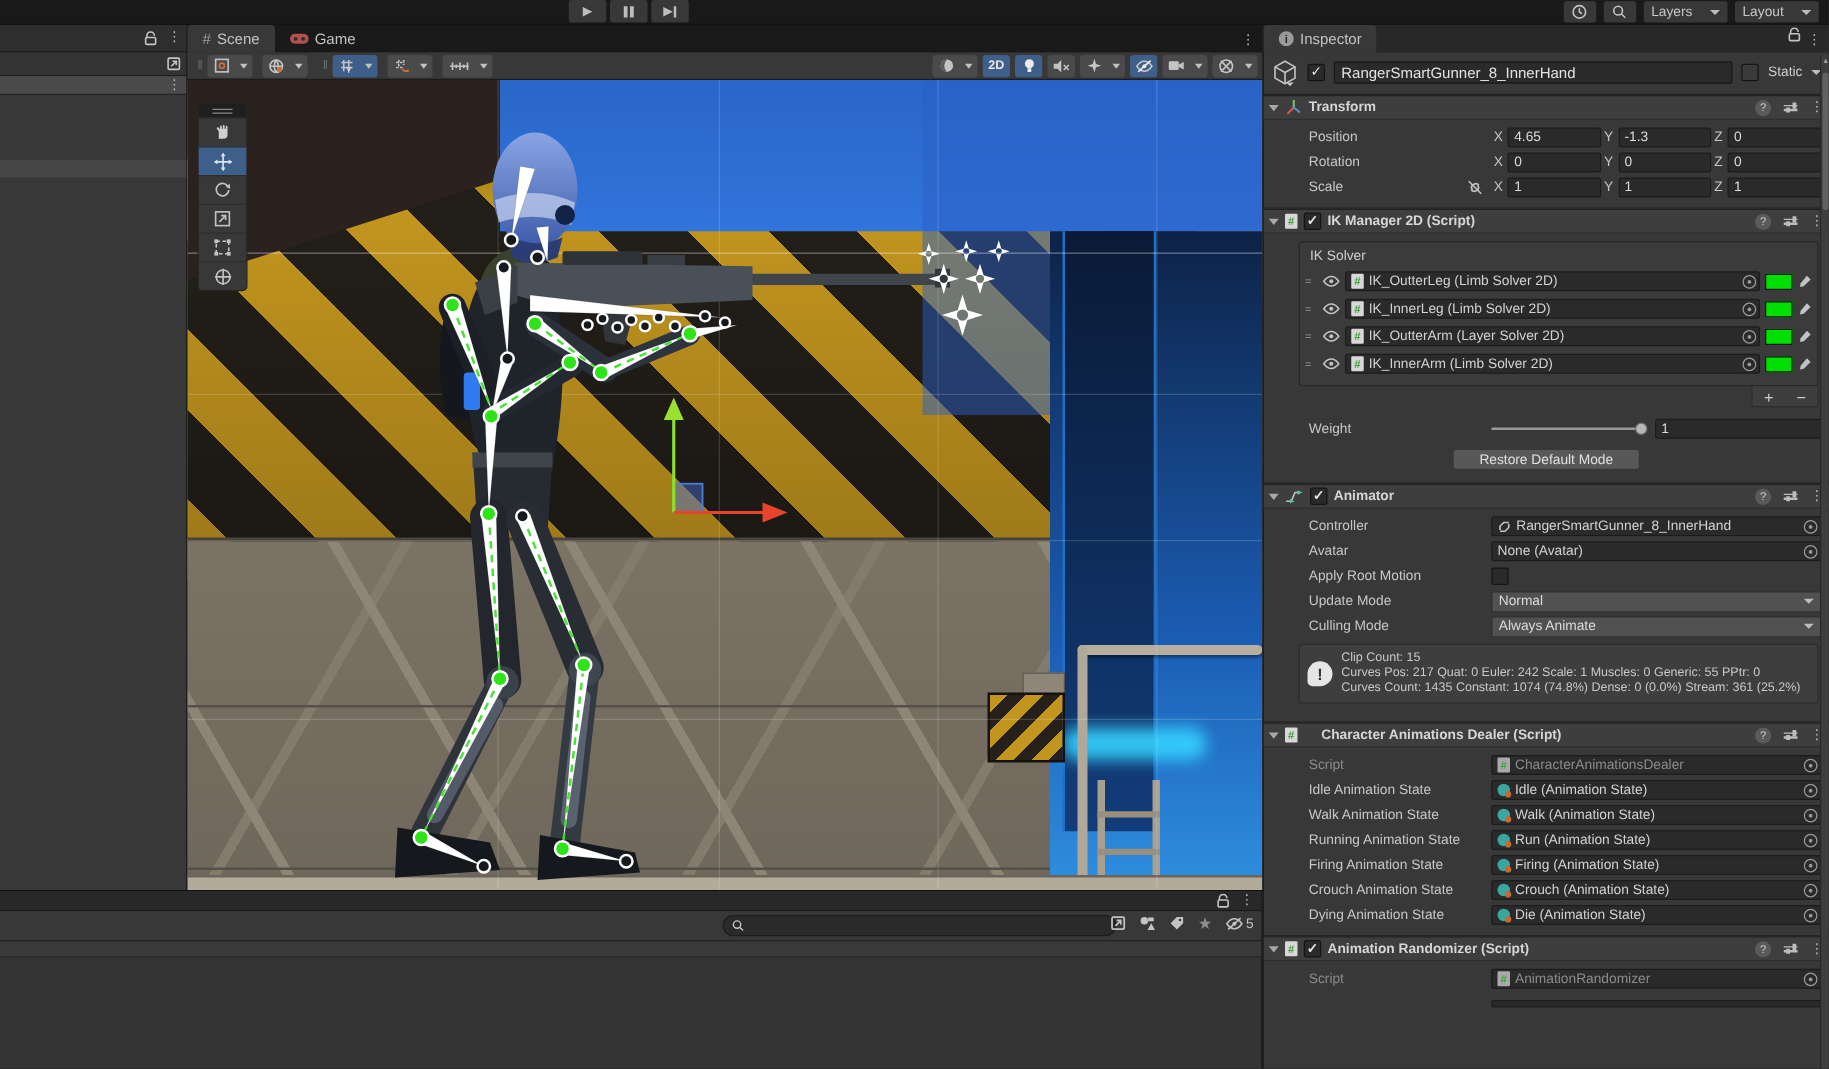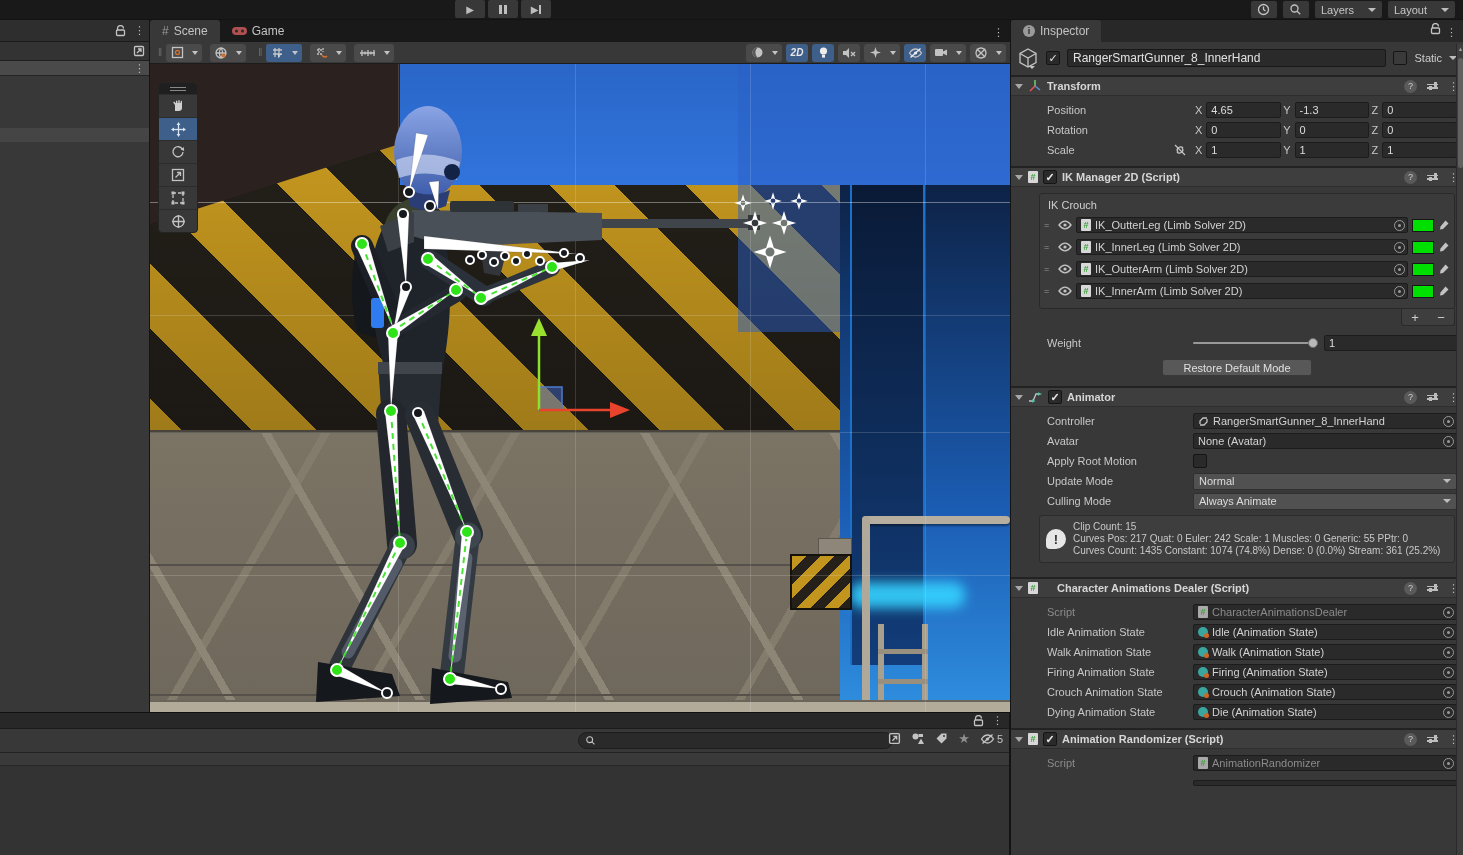--- a/index.html
+++ b/index.html
@@ -27,21 +27,21 @@
   #center{left:150px;top:20px;width:860px;height:692px;}
   #scenetabs{height:22px;background:#191919;display:flex;align-items:flex-end;position:relative;}
   .tab{height:22px;display:flex;align-items:center;gap:5px;padding:0 12px;font-size:12px;color:#c3c3c3;}
   .tab.active{background:#383838;border-radius:3px 3px 0 0;}
   #scenetoolbar{height:22px;background:#383838;border-bottom:1px solid #1c1c1c;display:flex;align-items:center;padding:0 4px;position:relative;}
   .grip{color:#6d6d6d;font-size:10px;margin:0 4px;}
   .tgroup{display:flex;margin-right:8px;background:#4a4a4a;border-radius:3px;overflow:hidden;}
   .ticon{width:22px;height:18px;display:flex;align-items:center;justify-content:center;color:#c3c3c3;font-size:10px;}
   .tdrop{width:14px;height:18px;display:flex;align-items:center;justify-content:center;}
   .tdrop .caret{border-top-color:#c3c3c3;border-left-width:3px;border-right-width:3px;}
-  .blue{background:#3e5f8a !important;font-style:italic;}
+  .blue{background:#3e5f8a !important;}
   .t2d{font-size:10px;font-weight:bold;color:#e8e8e8;}
   .rgroup{position:absolute;right:4px;display:flex;gap:4px;}
   #viewport{position:relative;width:860px;height:648px;overflow:hidden;background:#6a635a;}
   .v-stripes{position:absolute;left:0;top:0;width:860px;height:400px;background:repeating-linear-gradient(45deg,#c2951e 0 46px,#221e18 46px 96px);}
   .v-stripeshade{position:absolute;left:0;top:0;width:860px;height:400px;background:linear-gradient(180deg,rgba(25,18,12,.45),rgba(0,0,0,0) 26%,rgba(0,0,0,.18) 92%);}
   .v-topframe{position:absolute;left:0;top:0;width:860px;height:12px;background:#18140f;}
   .v-darkcorner{position:absolute;left:0;top:0;width:860px;height:400px;background:#2b2220;clip-path:polygon(0 0,58% 0,0 40%);}
   .v-blue1{position:absolute;left:250px;top:0;width:610px;height:121px;background:linear-gradient(180deg,#2a66c8,#3174dc);}
   .v-blue2{position:absolute;left:588px;top:0;width:272px;height:268px;background:rgba(42,95,198,.5);}
   .v-metal{position:absolute;left:0;top:366px;width:860px;height:282px;background:
@@ -656,21 +656,21 @@
       <span class="helpq">?</span>
       <span class="preset">
           <i></i>
           <i></i>
         </span>
       <span class="kebab">⋮</span>
     </span>
   </div>
   <div style="border-bottom:1px solid #232323;padding-bottom:2px;">
     <div class="iklist">
-      <div class="iklist-title">IK Crouch</div>
+      <div class="iklist-title">IK Solver</div>
       <div class="ikrow">
         <span class="dragh">=</span>
         <svg width="14" height="10" viewBox="0 0 14 10">
             <path class="ic" d="M1 5c2-2.7 4-3.8 6-3.8S11 2.3 13 5c-2 2.7-4 3.8-6 3.8S3 7.7 1 5z"></path>
             <circle cx="7" cy="5" r="1.6" fill="#c3c3c3"></circle>
           </svg>
         <div class="objf">
             <span class="scripticon">#</span>
             <span class="txt">IK_OutterLeg (Limb Solver 2D)</span>
             <span class="target">
@@ -701,21 +701,21 @@
           </svg>
       </div>
       <div class="ikrow">
         <span class="dragh">=</span>
         <svg width="14" height="10" viewBox="0 0 14 10">
             <path class="ic" d="M1 5c2-2.7 4-3.8 6-3.8S11 2.3 13 5c-2 2.7-4 3.8-6 3.8S3 7.7 1 5z"></path>
             <circle cx="7" cy="5" r="1.6" fill="#c3c3c3"></circle>
           </svg>
         <div class="objf">
             <span class="scripticon">#</span>
-            <span class="txt">IK_OutterArm (Limb Solver 2D)</span>
+            <span class="txt">IK_OutterArm (Layer Solver 2D)</span>
             <span class="target">
               <i></i>
             </span>
           </div>
         <span class="swatch" style="background:#00e000"></span>
         <svg width="12" height="12" viewBox="0 0 12 12">
             <path d="M7.5 1.5l3 3-5.5 5.5-3 .5.5-3z" fill="#c3c3c3"></path>
           </svg>
       </div>
       <div class="ikrow">
@@ -857,20 +857,30 @@
           <span class="target">
             <i></i>
           </span>
         </div>
     </div>
     <div class="prow">
       <span class="plabel">Walk Animation State</span>
       <div class="objf">
           <span class="stateicon"></span>
           <span class="txt">Walk (Animation State)</span>
+          <span class="target">
+            <i></i>
+          </span>
+        </div>
+    </div>
+    <div class="prow">
+      <span class="plabel">Running Animation State</span>
+      <div class="objf">
+          <span class="stateicon"></span>
+          <span class="txt">Run (Animation State)</span>
           <span class="target">
             <i></i>
           </span>
         </div>
     </div>
     <div class="prow">
       <span class="plabel">Firing Animation State</span>
       <div class="objf">
           <span class="stateicon"></span>
           <span class="txt">Firing (Animation State)</span>

